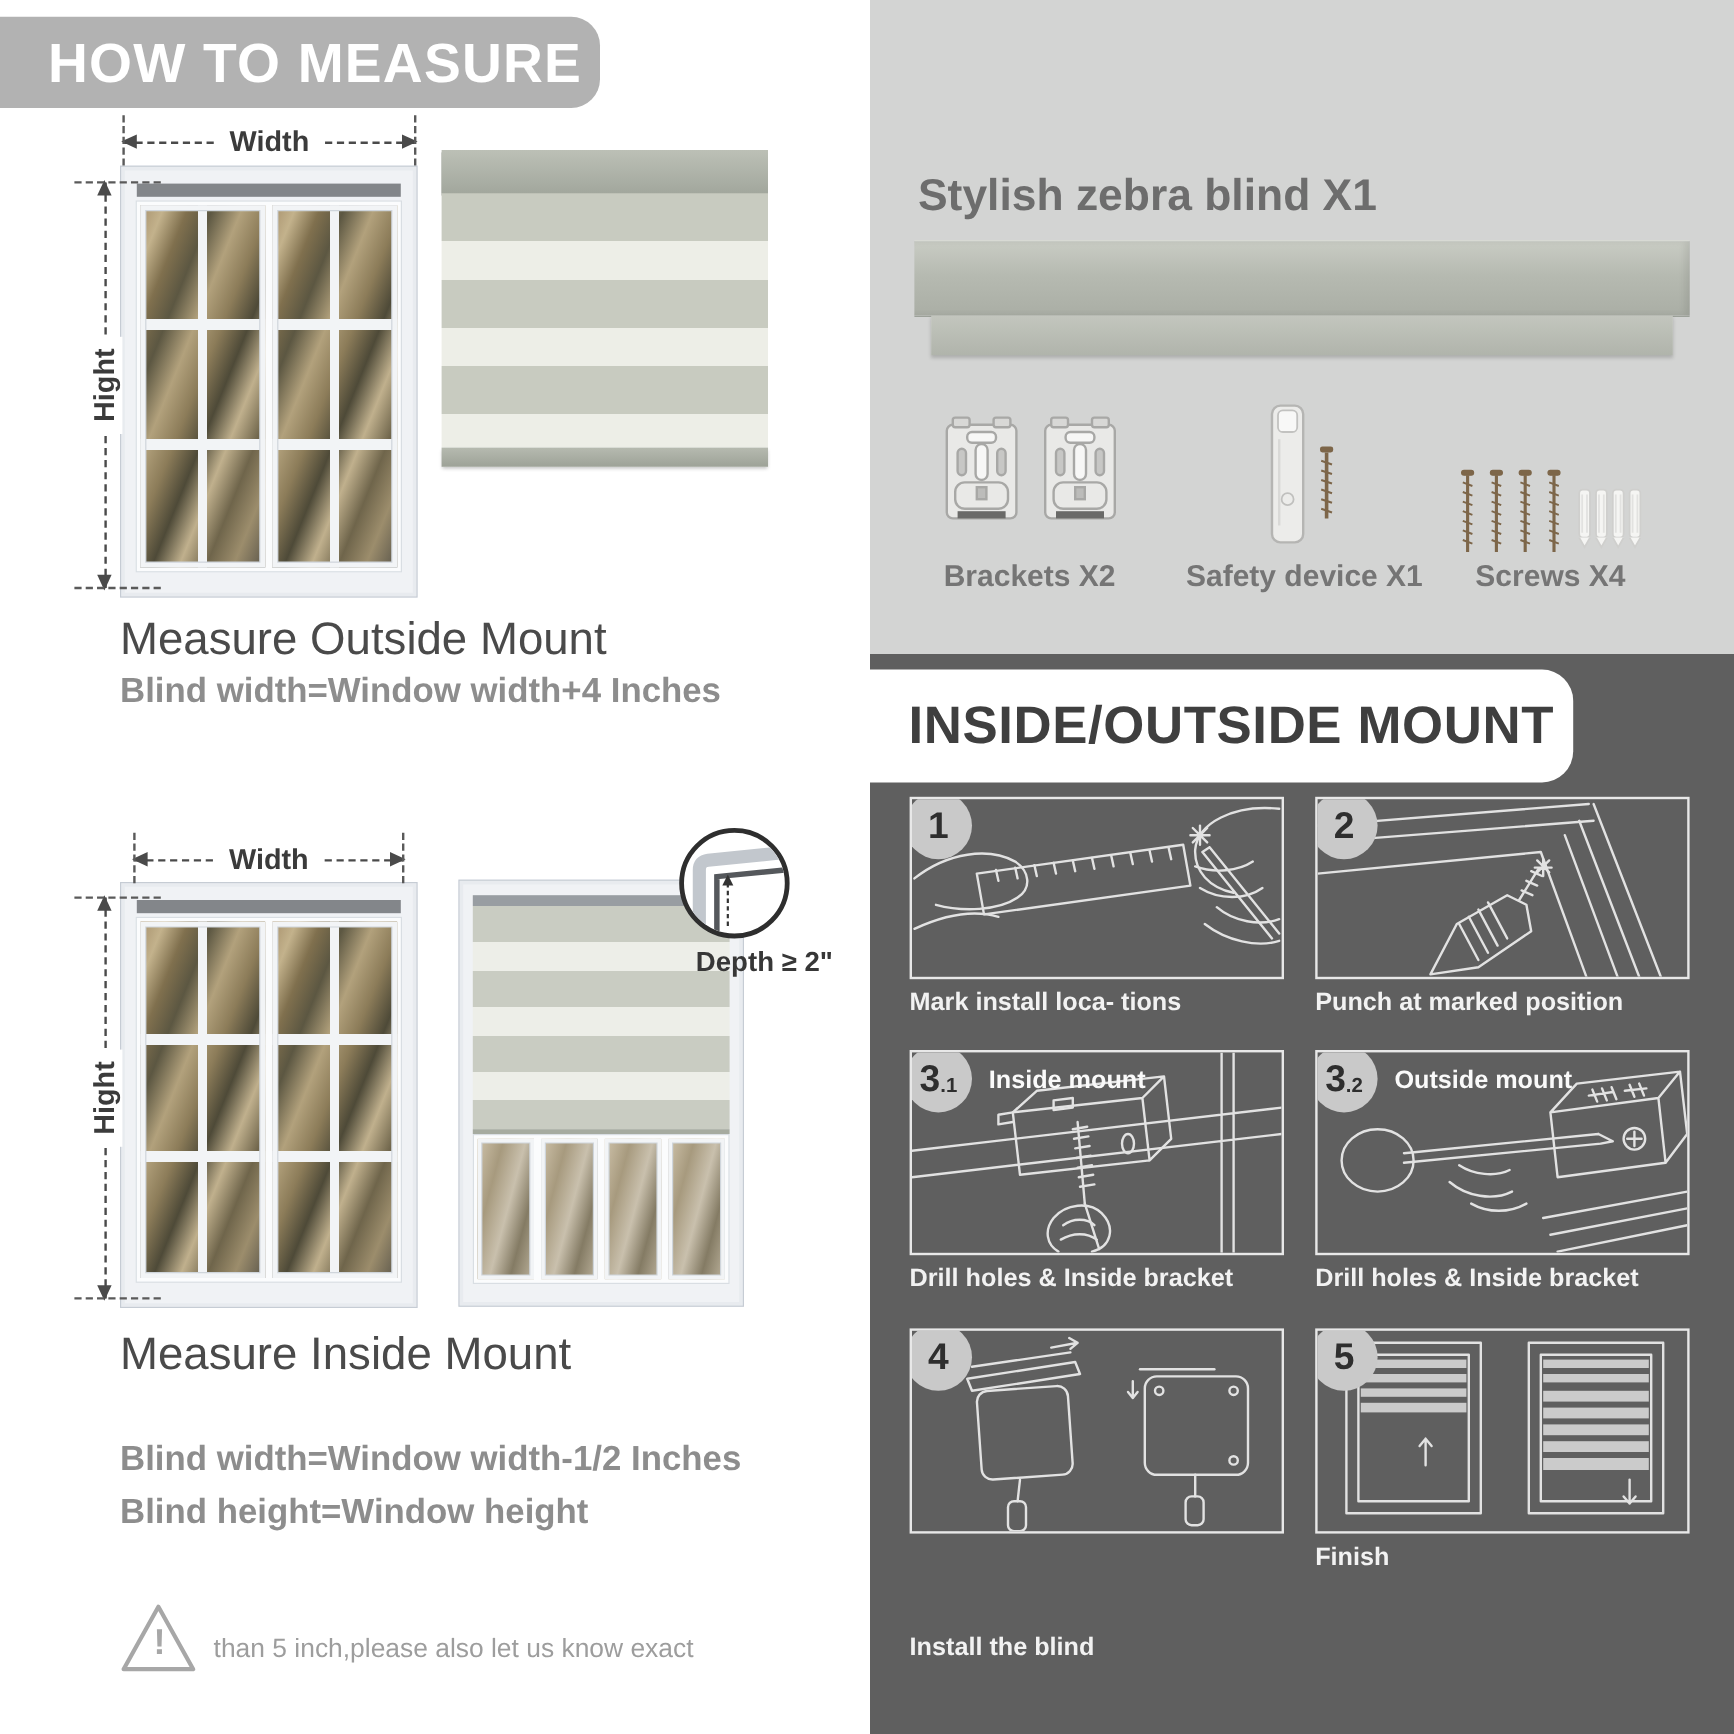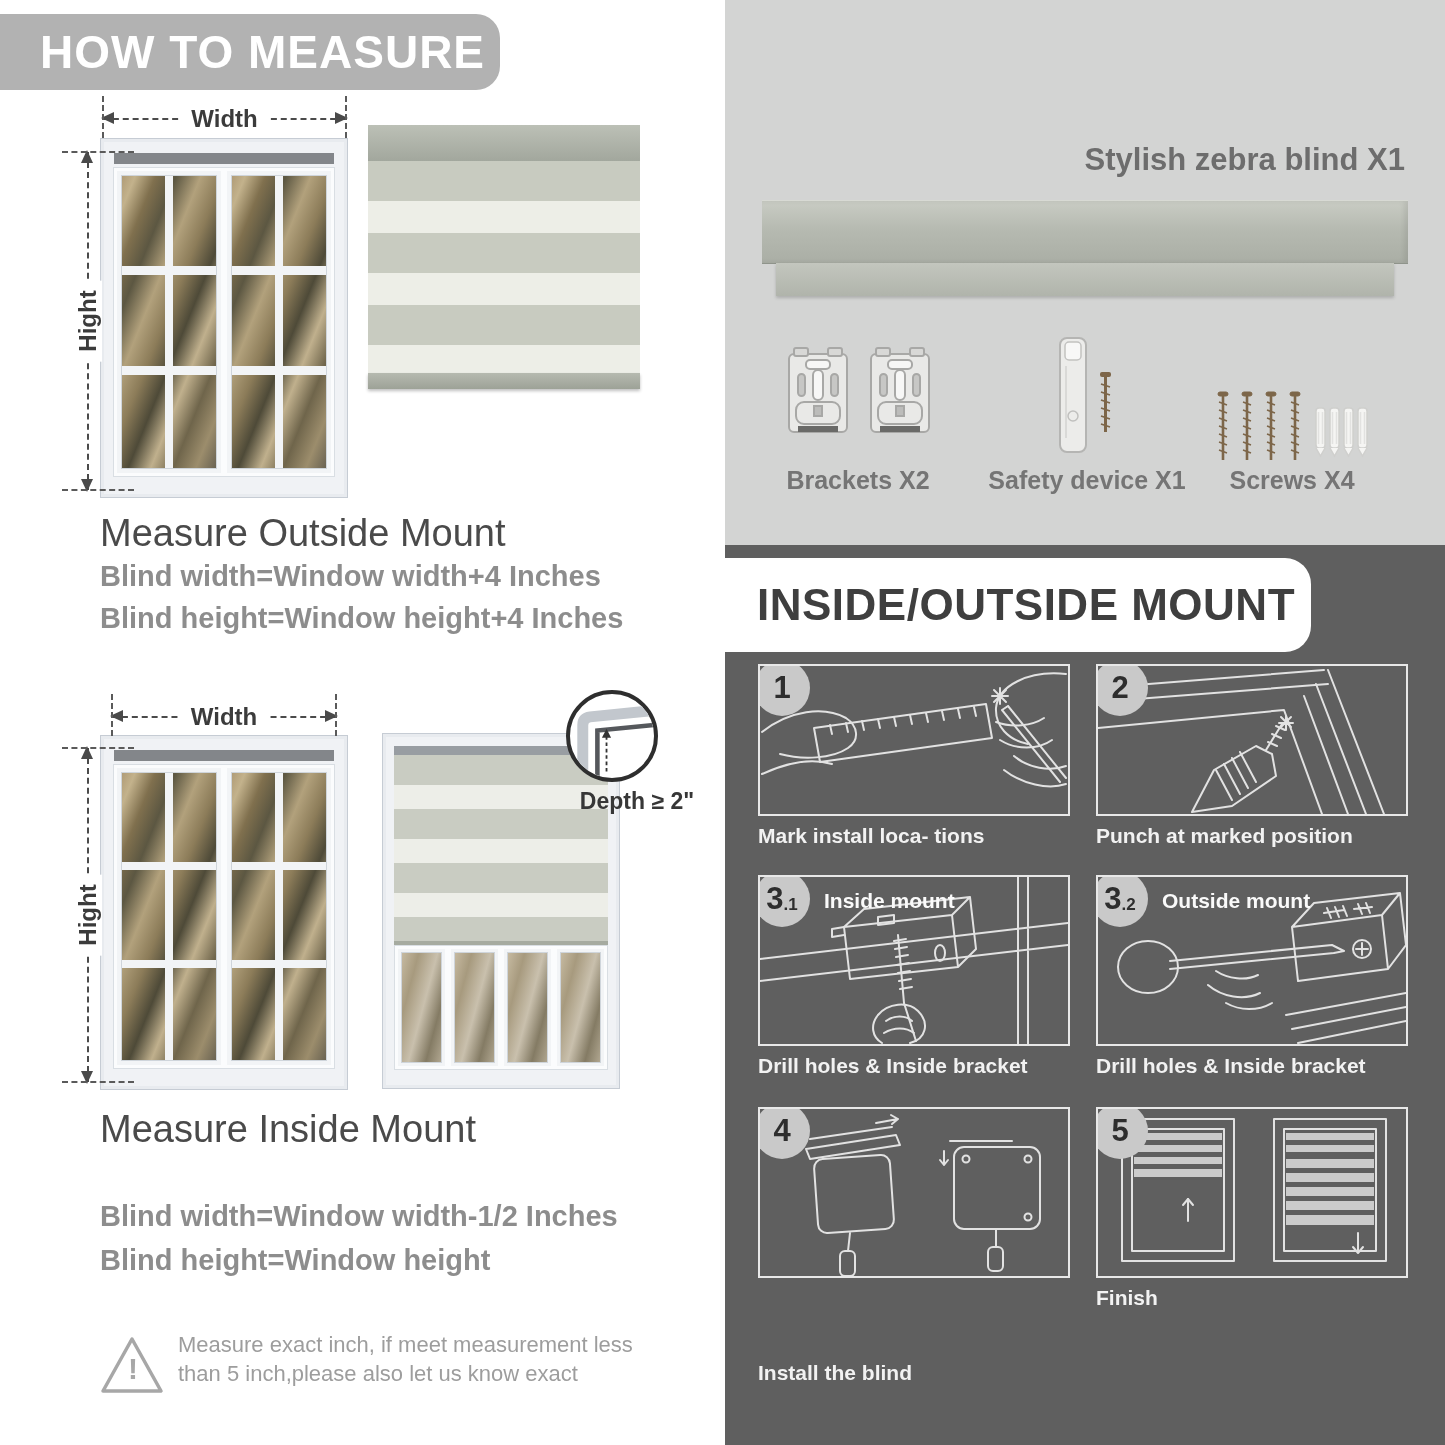--- a/index.html
+++ b/index.html
@@ -64,22 +64,22 @@
                font-size:23px;font-weight:bold;color:#373737}
 
   .warn-ex{position:absolute;left:121px;top:1352px;width:24px;text-align:center;
            font-size:30px;font-weight:bold;color:#a7a7a7}
 
   
   .panel-light{position:absolute;left:725px;top:0;width:720px;height:545px;background:#d3d4d3}
   .hdr-included{position:absolute;left:726px;top:12px;width:500px;height:86px;background:#fff;border-radius:24px;
     display:flex;align-items:center;padding-left:36px;box-sizing:border-box;color:#c9c9c9;
     font-size:44px;font-weight:bold;letter-spacing:1px}
-  .product-label{position:absolute;left:765px;top:142px;width:640px;text-align:right;
-                 font-size:31px;font-weight:bold;color:#6d6d6d}
+  .product-label{position:absolute;left:765px;top:142px;width:640px;text-align:left;
+                 font-size:37px;font-weight:bold;color:#6d6d6d}
   .rail-main{position:absolute;left:762px;top:200px;width:646px;height:62px;
     background:linear-gradient(180deg,#c9ccc4,#b6bab1 45%,#aaaea5);border-top:1px solid #d8dad4;
     box-shadow:inset -4px 0 5px rgba(0,0,0,.08),0 1px 0 #8f948b}
   .rail-sub{position:absolute;left:776px;top:263px;width:618px;height:33px;
     background:linear-gradient(180deg,#c3c6be,#b0b4ab);box-shadow:0 2px 3px rgba(0,0,0,.18)}
   .item-label{position:absolute;top:466px;font-size:25px;font-weight:bold;color:#757575;text-align:center}
 
   .panel-dark{position:absolute;left:725px;top:545px;width:720px;height:900px;background:#5f5f5f}
   .hdr-mount{position:absolute;left:725px;top:558px;width:586px;height:94px;background:#fff;
     border-radius:0 26px 26px 0;display:flex;align-items:center;padding-left:32px;box-sizing:border-box;
@@ -123,21 +123,20 @@
   <div class="tkh" style="left:62px;top:489px;width:72px"></div>
 
   <div class="blind1" style="left:368px;top:125px;width:272px;height:264px">
     <div class="b1-rail"></div>
     <div class="b1-fabric"></div>
     <div class="b1-bottom"></div>
   </div>
 
   <div class="sec-title" style="left:100px;top:512px">Measure Outside Mount</div>
   <div class="formula" style="left:100px;top:560px">Blind width=Window width+4 Inches</div>
-  <div class="formula" style="left:100px;top:602px">Blind height=Window height+4 Inches</div>
 
   <div class="win" style="left:100px;top:735px;width:248px;height:355px">
     <div class="win-strip"></div>
     <div class="win-body">
       <div class="sash"></div>
       <div class="sash"></div>
     </div>
   </div>
   <div class="h-arrow" style="left:112px;top:716px;width:224px">
     <span class="mlabel">Width</span>
@@ -171,21 +170,20 @@
   <div class="depth-label">Depth ≥ 2"</div>
 
   <div class="sec-title" style="left:100px;top:1108px">Measure Inside Mount</div>
   <div class="formula" style="left:100px;top:1200px">Blind width=Window width-1/2 Inches</div>
   <div class="formula" style="left:100px;top:1244px">Blind height=Window height</div>
 
   <svg style="position:absolute;left:98px;top:1334px" width="68" height="64" viewBox="0 0 68 64">
     <path d="M34,5 L63,57 L5,57 Z" fill="none" stroke="#a7a7a7" stroke-width="3.5" stroke-linejoin="round"></path>
   </svg>
   <div class="warn-ex">!</div>
-  <div class="warn-line" style="left:178px;top:1330px">Measure exact inch, if meet measurement less</div>
   <div class="warn-line" style="left:178px;top:1359px">than 5 inch,please also let us know exact</div>
 
   <div class="panel-light"></div>
   <div class="product-label">Stylish zebra blind X1</div>
   <div class="rail-main"></div>
   <div class="rail-sub"></div>
 
   <svg style="position:absolute;left:786px;top:346px" width="146" height="94" viewBox="0 0 146 94">
     <g stroke="#a8a8a6" stroke-width="2" fill="#e9e9e7">
       <g>

